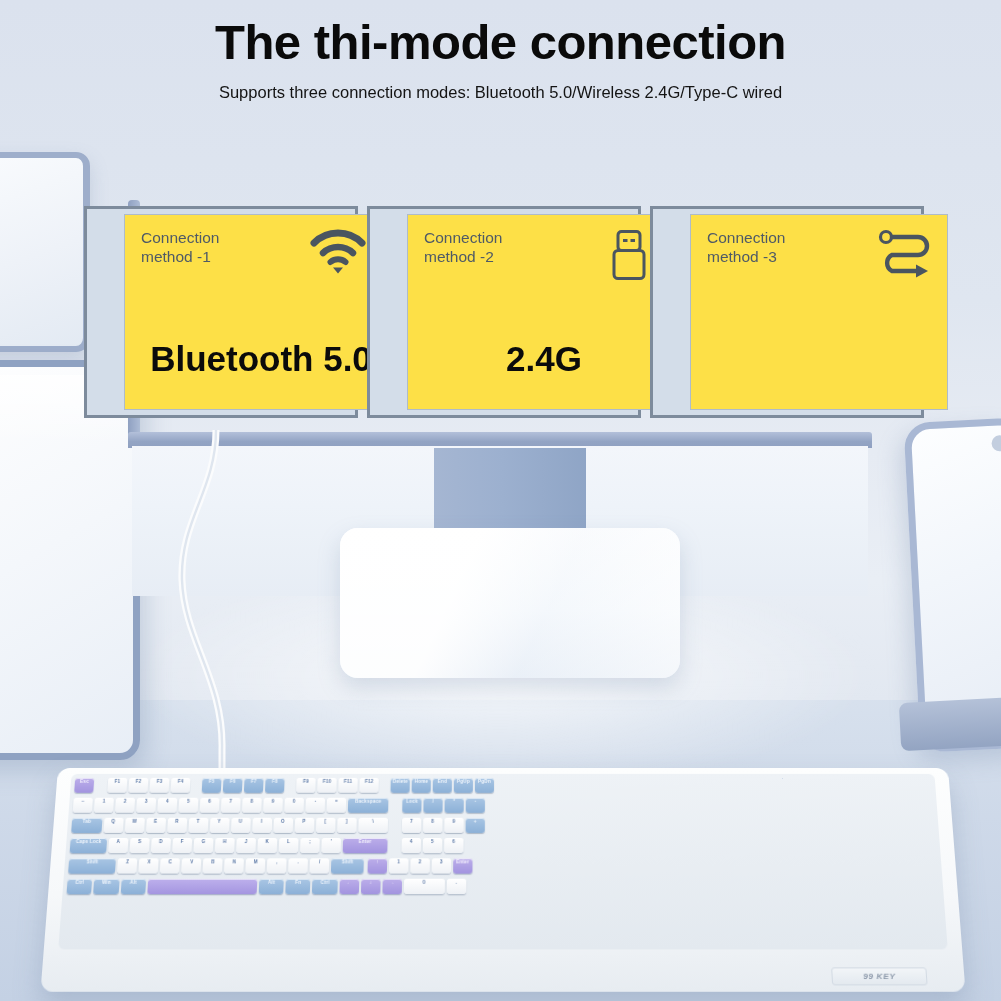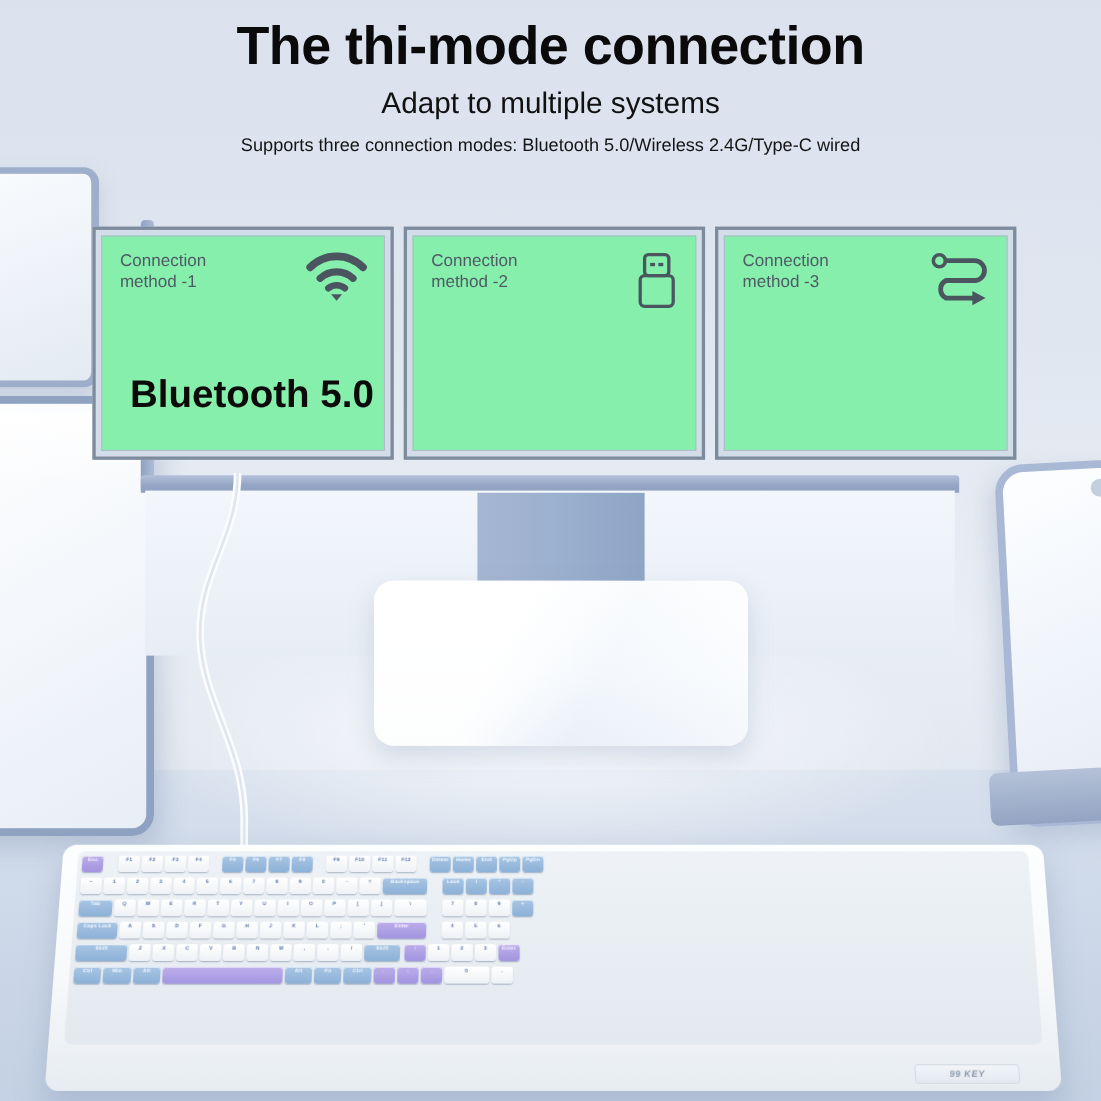--- a/index.html
+++ b/index.html
@@ -159,24 +159,24 @@
   .card{
     flex:1;
     background:#d3dde9;
     border:3px solid #7d8b9c;
     padding:5px;
     position:relative;
   }
   .card-inner{
     width:100%; height:100%;
     border:1px solid #aebbca;
-    background:#86efac;
+    background:#fde047;
     padding:14px 0 10px 16px;
     position:relative;
-    display:flex; flex-direction:column;
+    display:flex; flex-direction:column;margin-left:32px;
   }
   .card-label{
     font-size:15.5px; color:#4f5a66; line-height:1.22; white-space:pre-line;
   }
   .card-icon{ position:absolute; right:15px; top:14px; }
   .card-value{
     font-size:35px; font-weight:bold; color:#0b0b0b; line-height:1.06;
     margin-top:auto; margin-bottom:22px;
   }
   .v-center{ text-align:center; }
@@ -310,21 +310,20 @@
         <div class="key k-purple" style="left: 312.7px; top: 104px; width: 19px; height: 15px;">→</div>
         <div class="key k-white" style="left: 333.7px; top: 104px; width: 40px; height: 15px;">0</div>
         <div class="key k-white" style="left: 375.7px; top: 104px; width: 19px; height: 15px;">.</div>
       </div>
     <div class="badge99">99 KEY</div>
   </div>
 </div>
 
 <div id="headings">
   <div id="title">The thi-mode connection</div>
-  <div id="subtitle">Adapt to multiple systems</div>
   <div id="supports">Supports three connection modes: Bluetooth 5.0/Wireless 2.4G/Type-C wired</div>
 </div>
 
 <div id="cards">
 
   <div class="card">
     <div class="card-inner">
       <div class="card-label">Connection
 method -1</div>
       <div class="card-icon">
@@ -346,20 +345,21 @@
       <div class="card-label">Connection
 method -2</div>
       <div class="card-icon">
         <svg width="40" height="52" viewBox="0 0 40 52">
           <rect x="9" y="2.5" width="22" height="19" rx="3.5" fill="none" stroke="#4a5560" stroke-width="3"></rect>
           <rect x="14" y="10" width="4.5" height="3" fill="#4a5560"></rect>
           <rect x="21.5" y="10" width="4.5" height="3" fill="#4a5560"></rect>
           <rect x="5" y="21.5" width="30" height="28" rx="4" fill="none" stroke="#4a5560" stroke-width="3"></rect>
         </svg>
       </div>
+      <div class="card-value v-center">2.4G</div>
     </div>
   </div>
 
   <div class="card">
     <div class="card-inner">
       <div class="card-label">Connection
 method -3</div>
       <div class="card-icon">
         <svg width="54" height="50" viewBox="0 0 54 50">
           <circle cx="8" cy="8" r="5.5" fill="none" stroke="#4a5560" stroke-width="3.2"></circle>

